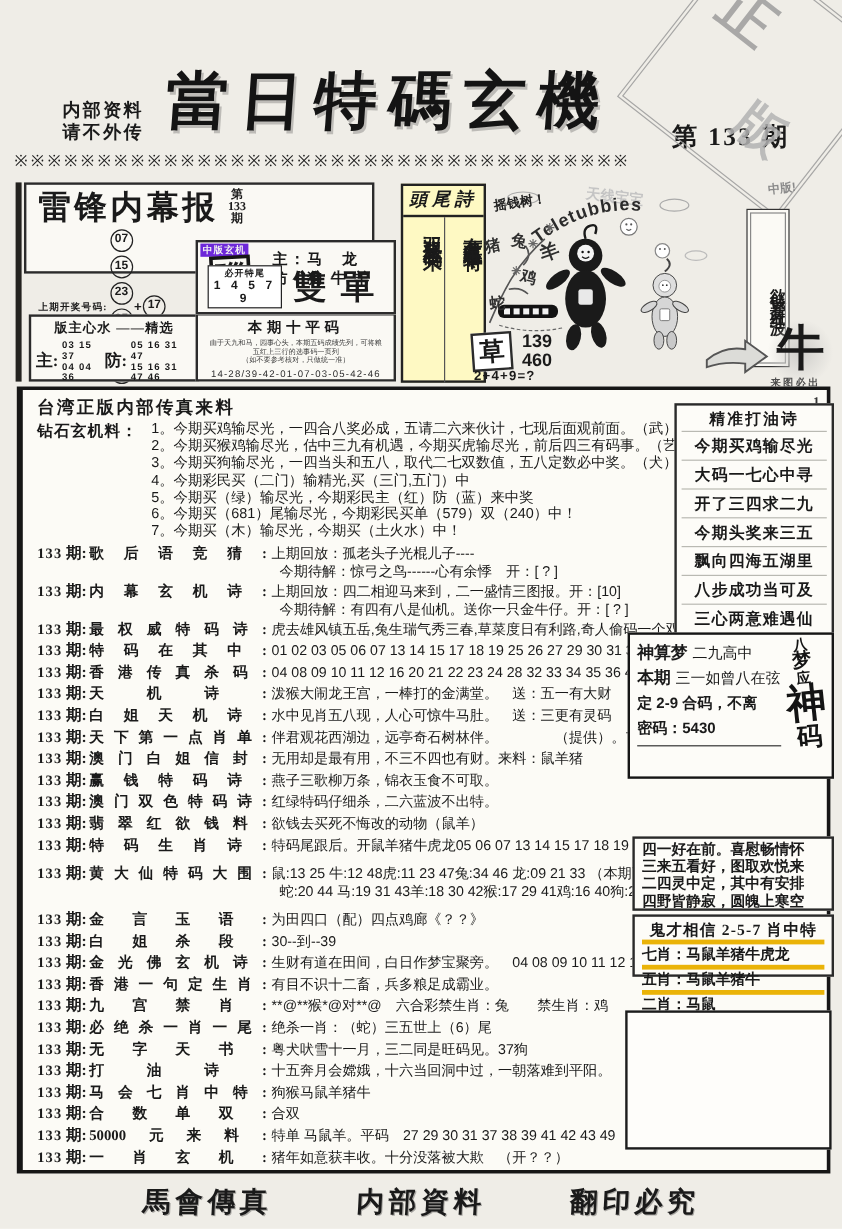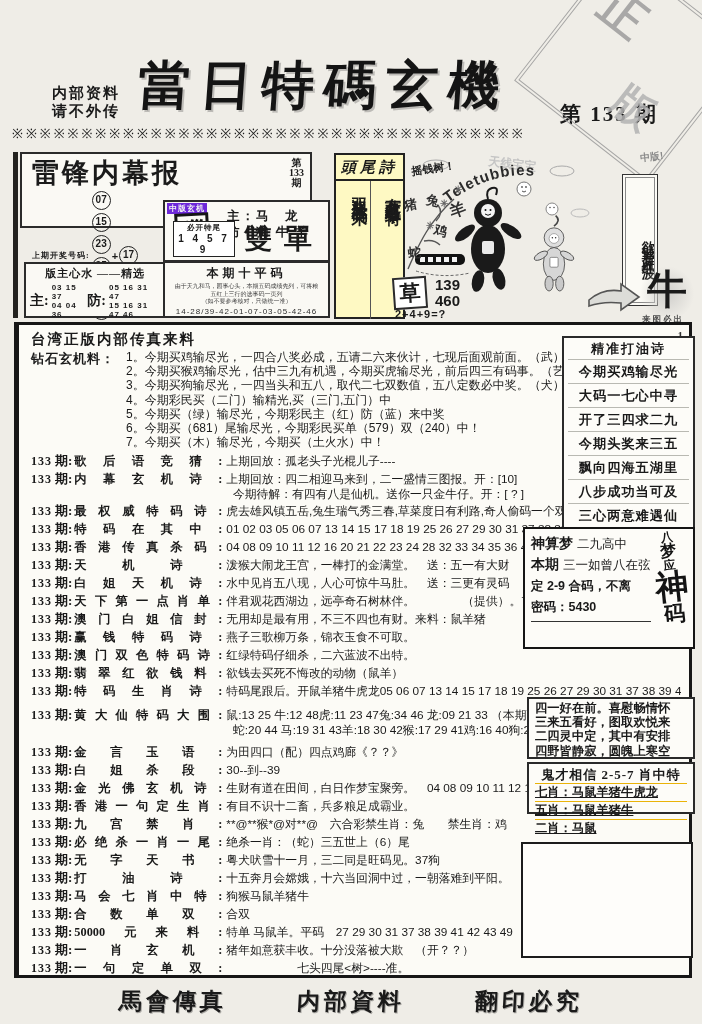--- a/index.html
+++ b/index.html
@@ -14,21 +14,21 @@
   .issue-no{left:560px;top:100px;font:900 21px "Liberation Serif",serif;letter-spacing:2px;}
   .stamp{left:548px;top:-18px;width:168px;height:168px;border:4px double #9b9b9b;transform:rotate(38deg);opacity:.85;}
   .stamp span{position:absolute;font:900 46px "Liberation Serif",serif;color:#9d9d9d;}
   .stamp .s1{left:18px;top:14px;}
   .stamp .s2{left:86px;top:84px;color:#b3b3b3;font-size:42px;}
   .star-row{left:12px;top:124px;width:680px;font-size:13px;letter-spacing:3px;white-space:nowrap;overflow:hidden;color:#1d1d1d;}
 
   
   .edgebar{left:13px;top:152px;width:5px;height:166px;background:#23221f;}
   .leifeng{left:20px;top:152px;width:292px;height:76px;border:2px solid #2b2b2b;background:#faf9f4;padding:4px 6px 2px 10px;}
-  .leifeng-head{display:flex;align-items:flex-start;justify-content:space-between;}
+  .leifeng-head{display:flex;align-items:flex-start;}
   .leifeng-title{font:900 27px/30px "Liberation Serif",serif;letter-spacing:3px;}
   .leifeng-issue{margin-left:8px;font:700 10px/10px "Liberation Serif",serif;text-align:center;}
   .draw-row{display:flex;align-items:center;margin-top:3px;}
   .draw-label{font:700 8px "Liberation Serif",serif;margin-right:2px;letter-spacing:1px;}
   .circles{display:flex;gap:3px;align-items:flex-end;flex-direction:column;}
   .circles .circle-num{width:19px;height:19px;border:1.5px solid #222;border-radius:50%;
     font:700 10px/16px "Liberation Sans",sans-serif;text-align:center;}
   .plus{font:700 11px sans-serif;margin:0 1px;}
 
   .master{left:24px;top:262px;width:142px;height:56px;border:2px solid #2b2b2b;background:#faf9f4;padding:2px 4px;}
@@ -110,21 +110,21 @@
   .shen-art .item:nth-child(2){font-size:16px;}
   .shen-art .item:nth-child(3){font-size:12px;}
   .shen-art .item:nth-child(4){font-size:33px;}
   .shen-art .item:nth-child(5){font-size:21px;}
 
   .poem4{left:527px;top:697px;width:168px;height:62px;border:2px solid #2a2a2a;padding:2px 6px;}
   .poem4 .item{font:700 12.3px/14.2px "Liberation Sans",sans-serif;white-space:nowrap;}
 
   .guicai{left:527px;top:762px;width:168px;height:52px;border:2px solid #2a2a2a;padding:2px 6px;}
   .gc-title{font:900 13px/17px "Liberation Serif",serif;text-align:center;letter-spacing:1px;}
-  .guicai .item{font:600 12.3px/17px "Liberation Sans",sans-serif;border-top:1px solid #eab308;white-space:nowrap;text-decoration:underline;}
+  .guicai .item{font:600 12.3px/17px "Liberation Sans",sans-serif;border-top:4px solid #eab308;white-space:nowrap;}
 
   .emptybox{left:521px;top:842px;width:172px;height:116px;border:2.5px solid #1c1c1c;background:#fefdfa;z-index:6;}
 
   
   .footer{left:0;top:986px;width:702px;display:flex;justify-content:center;gap:70px;}
   .footer .item{font:900 23px "Liberation Serif",serif;letter-spacing:4px;transform:skewX(-3deg);text-shadow:1px 1px 0 rgba(0,0,0,.3);}
 </style>
 </head>
 <body>
 
@@ -323,20 +323,21 @@
         <div class="item">2。今期买猴鸡输尽光，估中三九有机遇，今期买虎输尽光，前后四三有码事。（艺）</div>
         <div class="item">3。今期买狗输尽光，一四当头和五八，取代二七双数值，五八定数必中奖。（犬）</div>
         <div class="item">4。今期彩民买（二门）输精光,买（三门,五门）中</div>
         <div class="item">5。今期买（绿）输尽光，今期彩民主（红）防（蓝）来中奖</div>
         <div class="item">6。今期买（681）尾输尽光，今期彩民买单（579）双（240）中！</div>
         <div class="item">7。今期买（木）输尽光，今期买（土火水）中！</div>
       </div>
   </div>
   <div class="rows">
       <div class="row"><span class="num">133</span><span class="qi">期:</span><span class="lbl">歌后语竞猜:</span><span class="val">上期回放：孤老头子光棍儿子----</span></div>
+      <div class="cont">今期待解：惊弓之鸟------心有余悸　开：[ ? ]</div>
       <div class="row"><span class="num">133</span><span class="qi">期:</span><span class="lbl">内幕玄机诗:</span><span class="val">上期回放：四二相迎马来到，二一盛情三图报。开：[10]</span></div>
       <div class="cont">今期待解：有四有八是仙机。送你一只金牛仔。开：[ ? ]</div>
       <div class="row"><span class="num">133</span><span class="qi">期:</span><span class="lbl">最权威特码诗:</span><span class="val">虎去雄风镇五岳,兔生瑞气秀三春,草菜度日有利路,奇人偷码一个双</span></div>
       <div class="row"><span class="num">133</span><span class="qi">期:</span><span class="lbl">特码在其中:</span><span class="val">01 02 03 05 06 07 13 14 15 17 18 19 25 26 27 29 30 31 37 38 39 41 42 43 49</span></div>
       <div class="row"><span class="num">133</span><span class="qi">期:</span><span class="lbl">香港传真杀码:</span><span class="val">04 08 09 10 11 12 16 20 21 22 23 24 28 32 33 34 35 36 40 44 45 46 47 48</span></div>
       <div class="row"><span class="num">133</span><span class="qi">期:</span><span class="lbl">天机诗:</span><span class="val">泼猴大闹龙王宫，一棒打的金满堂。　送：五一有大财</span></div>
       <div class="row"><span class="num">133</span><span class="qi">期:</span><span class="lbl">白姐天机诗:</span><span class="val">水中见肖五八现，人心可惊牛马肚。　送：三更有灵码</span></div>
       <div class="row"><span class="num">133</span><span class="qi">期:</span><span class="lbl">天下第一点肖单:</span><span class="val">伴君观花西湖边，远亭奇石树林伴。　　　　（提供）。795416</span></div>
       <div class="row"><span class="num">133</span><span class="qi">期:</span><span class="lbl">澳门白姐信封:</span><span class="val">无用却是最有用，不三不四也有财。来料：鼠羊猪</span></div>
       <div class="row"><span class="num">133</span><span class="qi">期:</span><span class="lbl">赢钱特码诗:</span><span class="val">燕子三歌柳万条，锦衣玉食不可取。</span></div>

